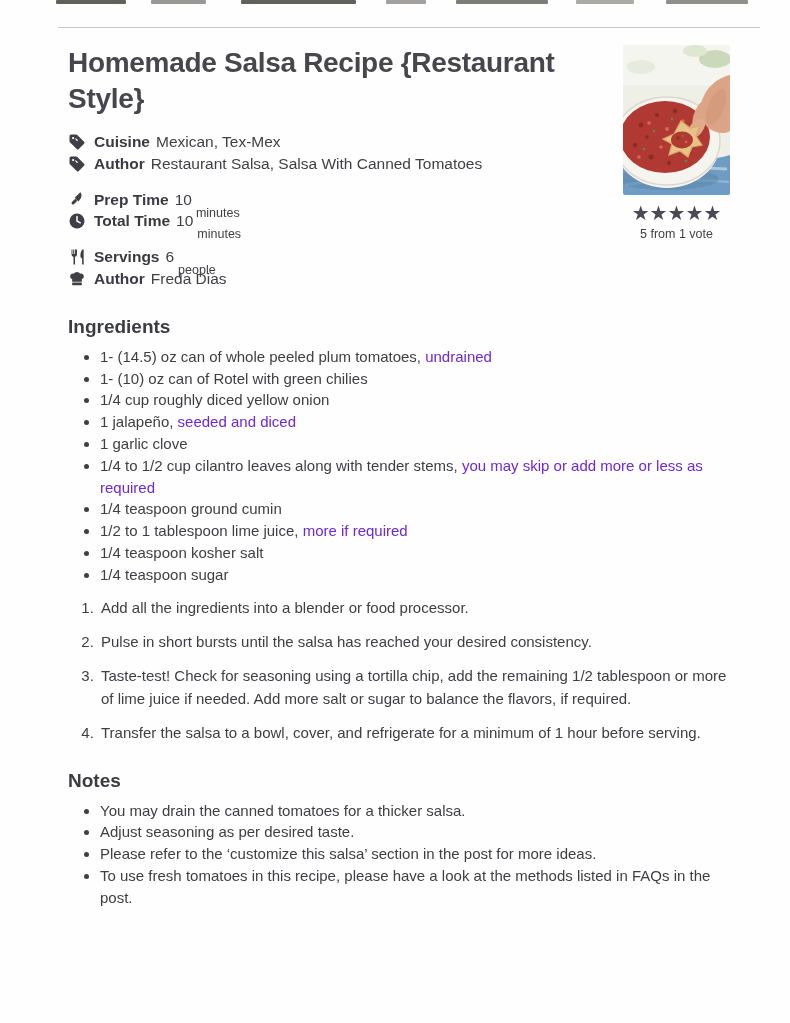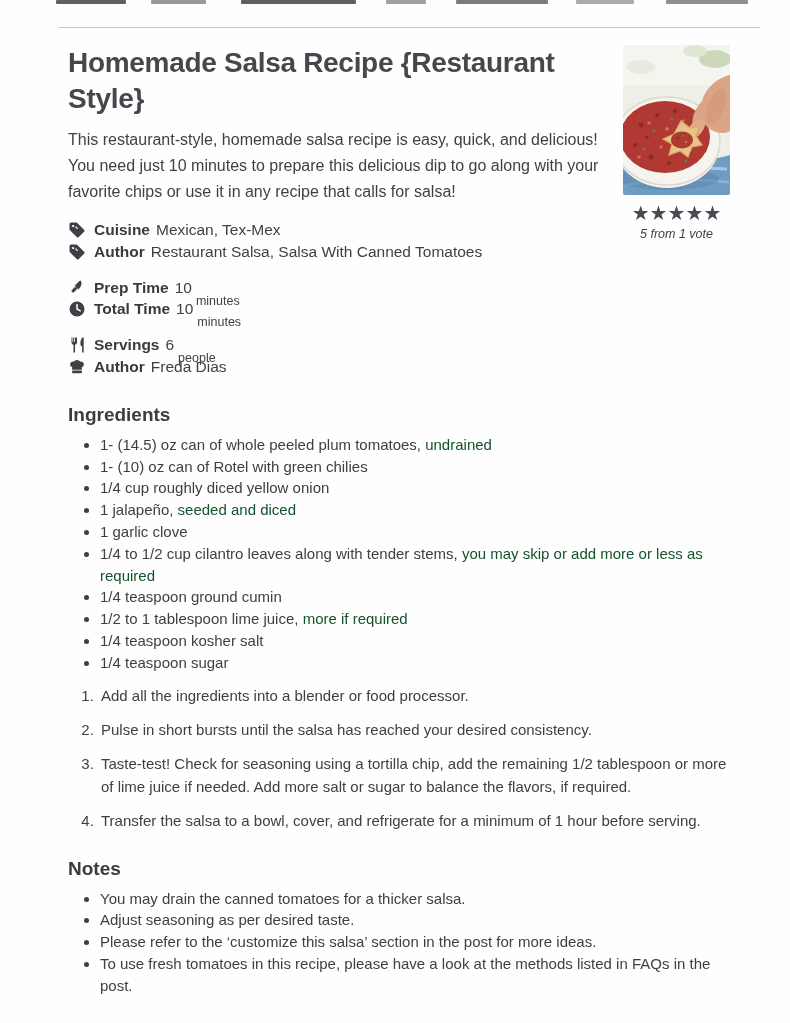--- a/index.html
+++ b/index.html
@@ -30,26 +30,26 @@
   .mlabel{font-weight:bold;color:#3a3a40;margin-right:6px;white-space:nowrap;}
   .mvalue{color:#3f3f46;}
   .munit{font-size:12.5px;color:#3f3f46;margin-left:4px;position:relative;top:14px;}
   
   .header-side{width:107px;flex:0 0 107px;text-align:center;}
   .photo{width:107px;height:150px;display:block;border-radius:2px;}
   .stars{
     margin-top:8px;font-family:"DejaVu Sans", sans-serif;
     font-size:20px;line-height:20px;color:#4a4a54;letter-spacing:0px;white-space:nowrap;
   }
-  .vote-text{font-size:12.5px;color:#3f3f46;margin-top:4px;font-style:italic;}
+  .vote-text{font-size:12.5px;color:#3f3f46;margin-top:4px;}
   
   .section-heading{font-size:19px;font-weight:bold;color:#3b3b41;margin:26px 0 8px 0;}
   ul.dotlist{margin:8px 0 0 0;padding:0 0 0 32px;list-style:disc;}
   ul.dotlist li{font-size:15px;line-height:21.8px;color:#3e3e44;}
-  .ing-note{color:#14532d;}
+  .ing-note{color:#6d28d9;}
   ol.steps{margin:10px 0 0 0;padding:0 0 0 30px;}
   ol.steps li{font-size:15px;line-height:23px;color:#3e3e44;margin-bottom:11px;padding-left:3px;}
   .notes-section ul.dotlist{margin-top:6px;}
 </style>
 </head>
 <body>
 
 <div class="scan-artifact">
   <span style="left:0;width:70px;"></span>
   <span style="left:95px;width:55px;opacity:.55;"></span>
@@ -58,21 +58,20 @@
   <span style="left:400px;width:92px;opacity:.7;"></span>
   <span style="left:520px;width:58px;opacity:.45;"></span>
   <span style="left:610px;width:82px;opacity:.6;"></span>
 </div>
 
 <div class="card">
 
   <div class="header">
     <div class="header-main">
       <h1 class="page-title">Homemade Salsa Recipe {Restaurant Style}</h1>
-      <p class="description">This restaurant-style, homemade salsa recipe is easy, quick, and delicious! You need just 10 minutes to prepare this delicious dip to go along with your favorite chips or use it in any recipe that calls for salsa!</p>
 
       <div class="meta-group">
         <div class="meta-row">
           <span class="micon">
             <svg viewBox="0 0 24 24">
                 <path d="M21.4 11.6l-9-9A2 2 0 0 0 11 2H4a2 2 0 0 0-2 2v7c0 .53.21 1.04.59 1.41l9 9a2 2 0 0 0 2.82 0l7-7a2 2 0 0 0 0-2.82z"></path>
                 <circle cx="6.8" cy="6.8" r="1.5" fill="#fff"></circle>
                 <rect x="9.2" y="8.2" width="4.4" height="1.5" rx=".7" fill="#fff" transform="rotate(45 11.4 8.9)"></rect>
               </svg>
           </span>

